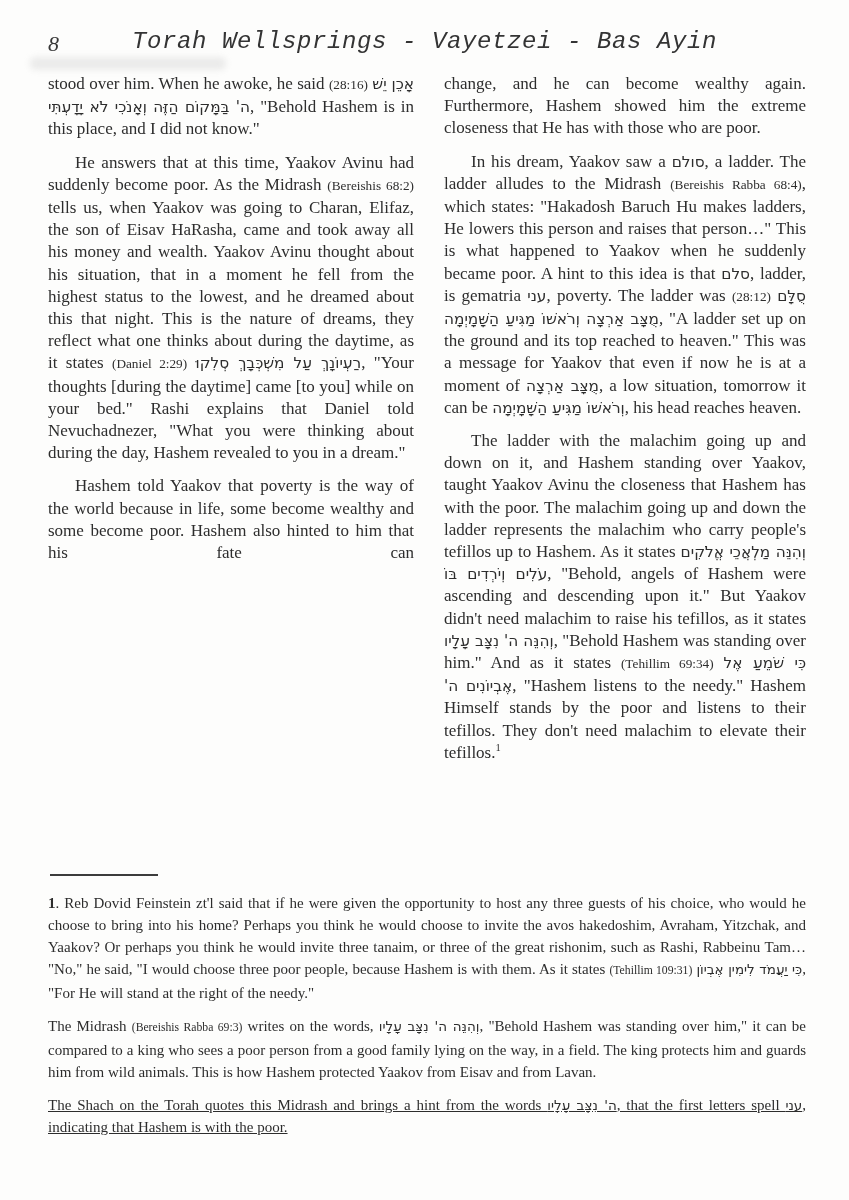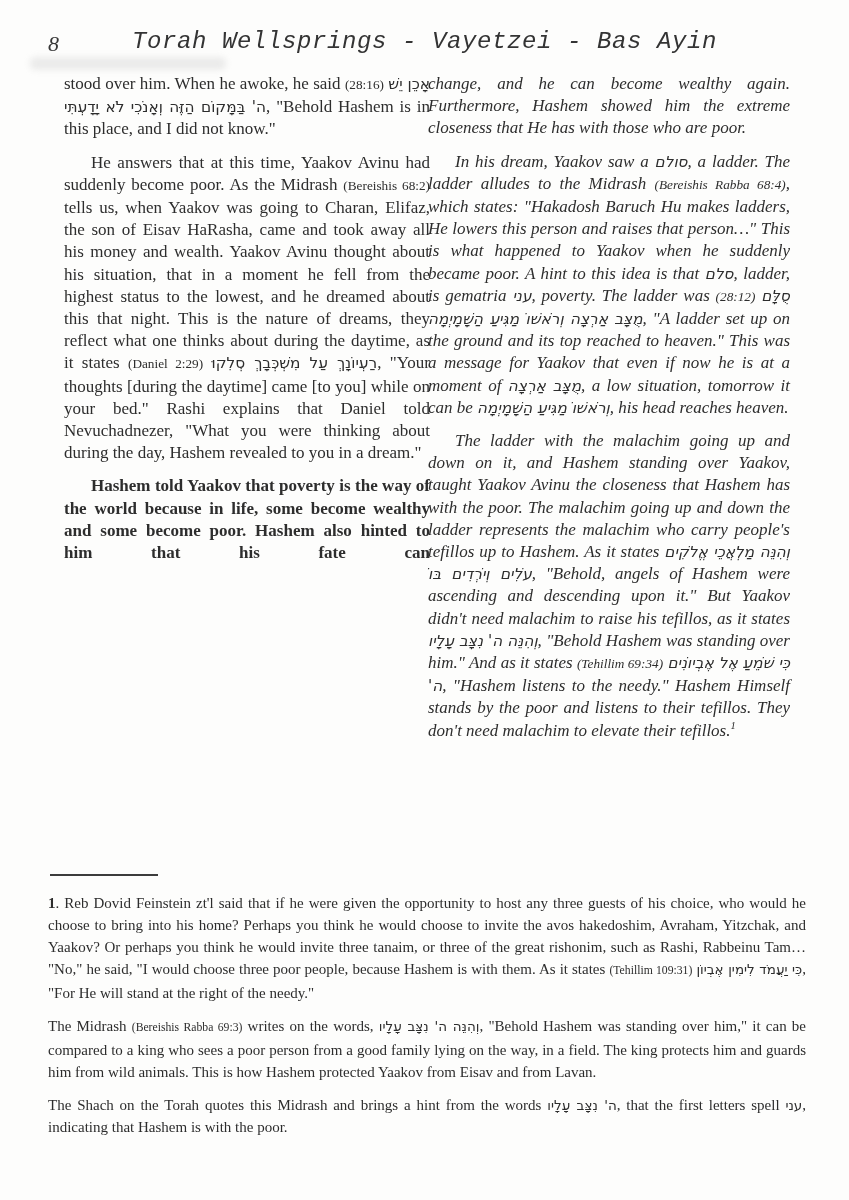--- a/index.html
+++ b/index.html
@@ -23,42 +23,42 @@
   .smudge {
     position:absolute; left:30px; top:57px; width:196px; height:13px;
     background:#c6c6c6; opacity:0.32; filter:blur(3px); border-radius:5px;
   }
   
   .col {
     position:absolute; top:73px;
     font-size:17px; line-height:22.2px;
     text-align:justify;
   }
-  .col-left  { left:48px;  width:366px;margin-left:16px; }
-  .col-right { left:428px; width:362px;font-style:italic; }
+  .col-left  { left:48px;  width:366px; }
+  .col-right { left:444px; width:362px; }
   .para { margin:0 0 11px 0; text-indent:27px; }
   .para:last-child { margin-bottom:0; }
   .noindent { text-indent:0; }
-  .fill-last { text-align-last:justify;font-weight:bold; }
+  .fill-last { text-align-last:justify; }
   
   .heb { font-family:"DejaVu Sans", sans-serif; font-size:0.9em; }
   .ref { font-size:0.78em; white-space:nowrap; }
   sup  { font-size:0.62em; vertical-align:super; line-height:0; }
   b    { font-weight:bold; }
   
   .fnrule {
     position:absolute; left:50px; top:874px;
     width:108px; height:2px; background:#3c3c3c;
   }
   .footnotes {
     position:absolute; left:48px; top:892px; width:758px;
     font-size:15px; line-height:22px; text-align:justify;
   }
   .fn { margin:0 0 11px 0; }
-  .fn:last-child { margin-bottom:16px; }
+  .fn:last-child { margin-bottom:16px;text-decoration:underline; }
 </style>
 </head>
 <body>
 
 <div class="page">
 
   <span class="pagenum">8</span>
   <div class="title">Torah Wellsprings - Vayetzei - Bas Ayin</div>
   <div class="smudge"></div>
 

